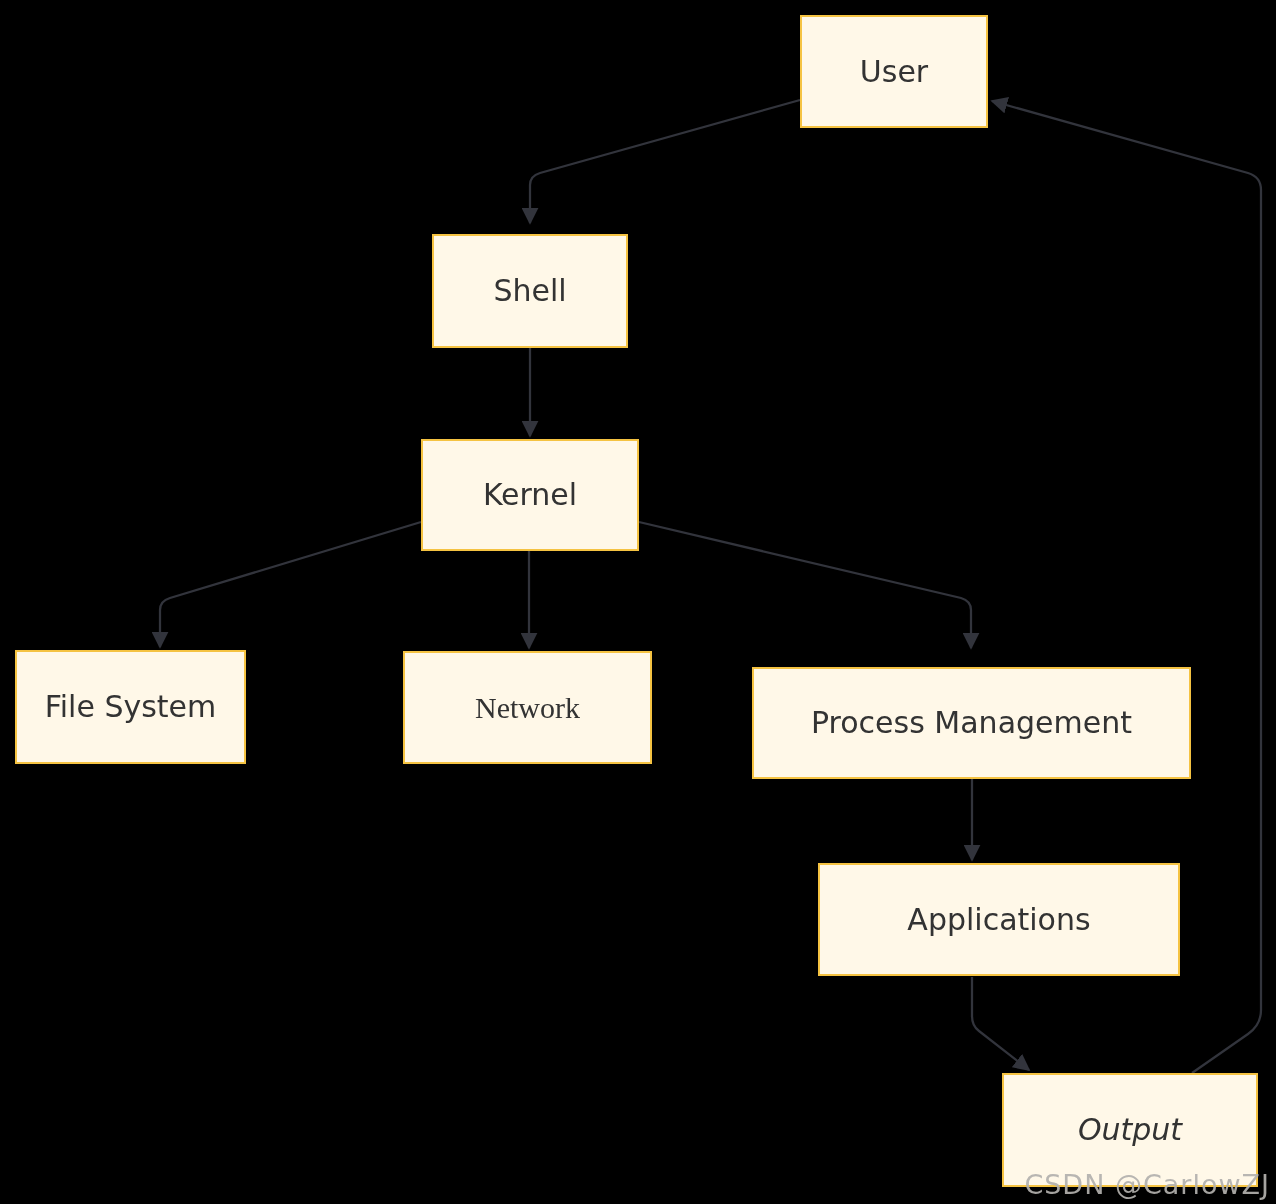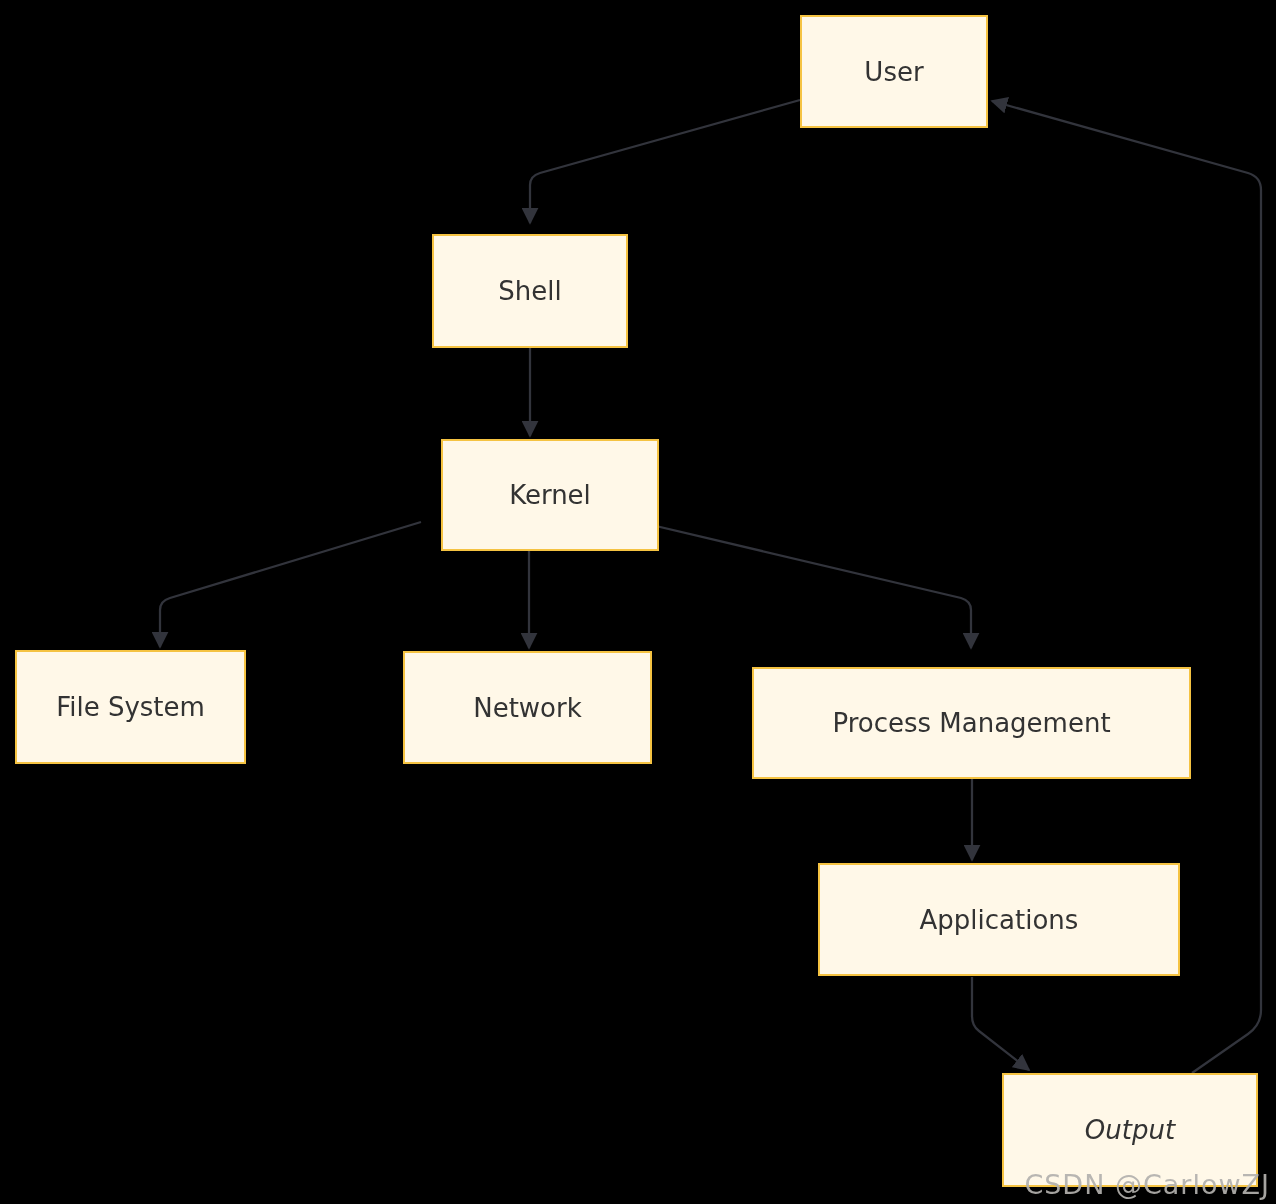--- a/index.html
+++ b/index.html
@@ -33,29 +33,29 @@
     stroke: var(--edge);
     stroke-width: 2.25px;
   }
   marker path { fill: var(--edge); }
   .node {
     position: absolute;
     background: var(--node-fill);
     border: 2px solid var(--node-border);
     display: flex; align-items: center; justify-content: center;
     color: var(--text);
-    font-size: 26px;
+    font-size: 30px;
     line-height: 1;
     white-space: nowrap;
   }
   #node-user          { left: 800px;  top: 15px;   width: 188px; height: 113px; }
   #node-shell         { left: 432px;  top: 234px;  width: 196px; height: 114px; }
-  #node-kernel        { left: 421px;  top: 439px;  width: 218px; height: 112px; margin-left: 20px; }
+  #node-kernel        { left: 421px;  top: 439px;  width: 218px; height: 112px; }
   #node-filesystem    { left: 15px;   top: 650px;  width: 231px; height: 114px; }
-  #node-network       { left: 403px;  top: 651px;  width: 249px; height: 113px; }
+  #node-network       { left: 403px;  top: 651px;  width: 249px; height: 113px; font-family: Liberation Serif, serif; }
   #node-process       { left: 752px;  top: 667px;  width: 439px; height: 112px; }
   #node-applications  { left: 818px;  top: 863px;  width: 362px; height: 113px; }
   #node-output        { left: 1002px; top: 1073px; width: 256px; height: 114px; font-style: italic; }
   .watermark {
     position: absolute;
     right: 6px; bottom: 4px;
     font-size: 27px;
     color: var(--watermark);
     opacity: 0.92;
     letter-spacing: 1px;

